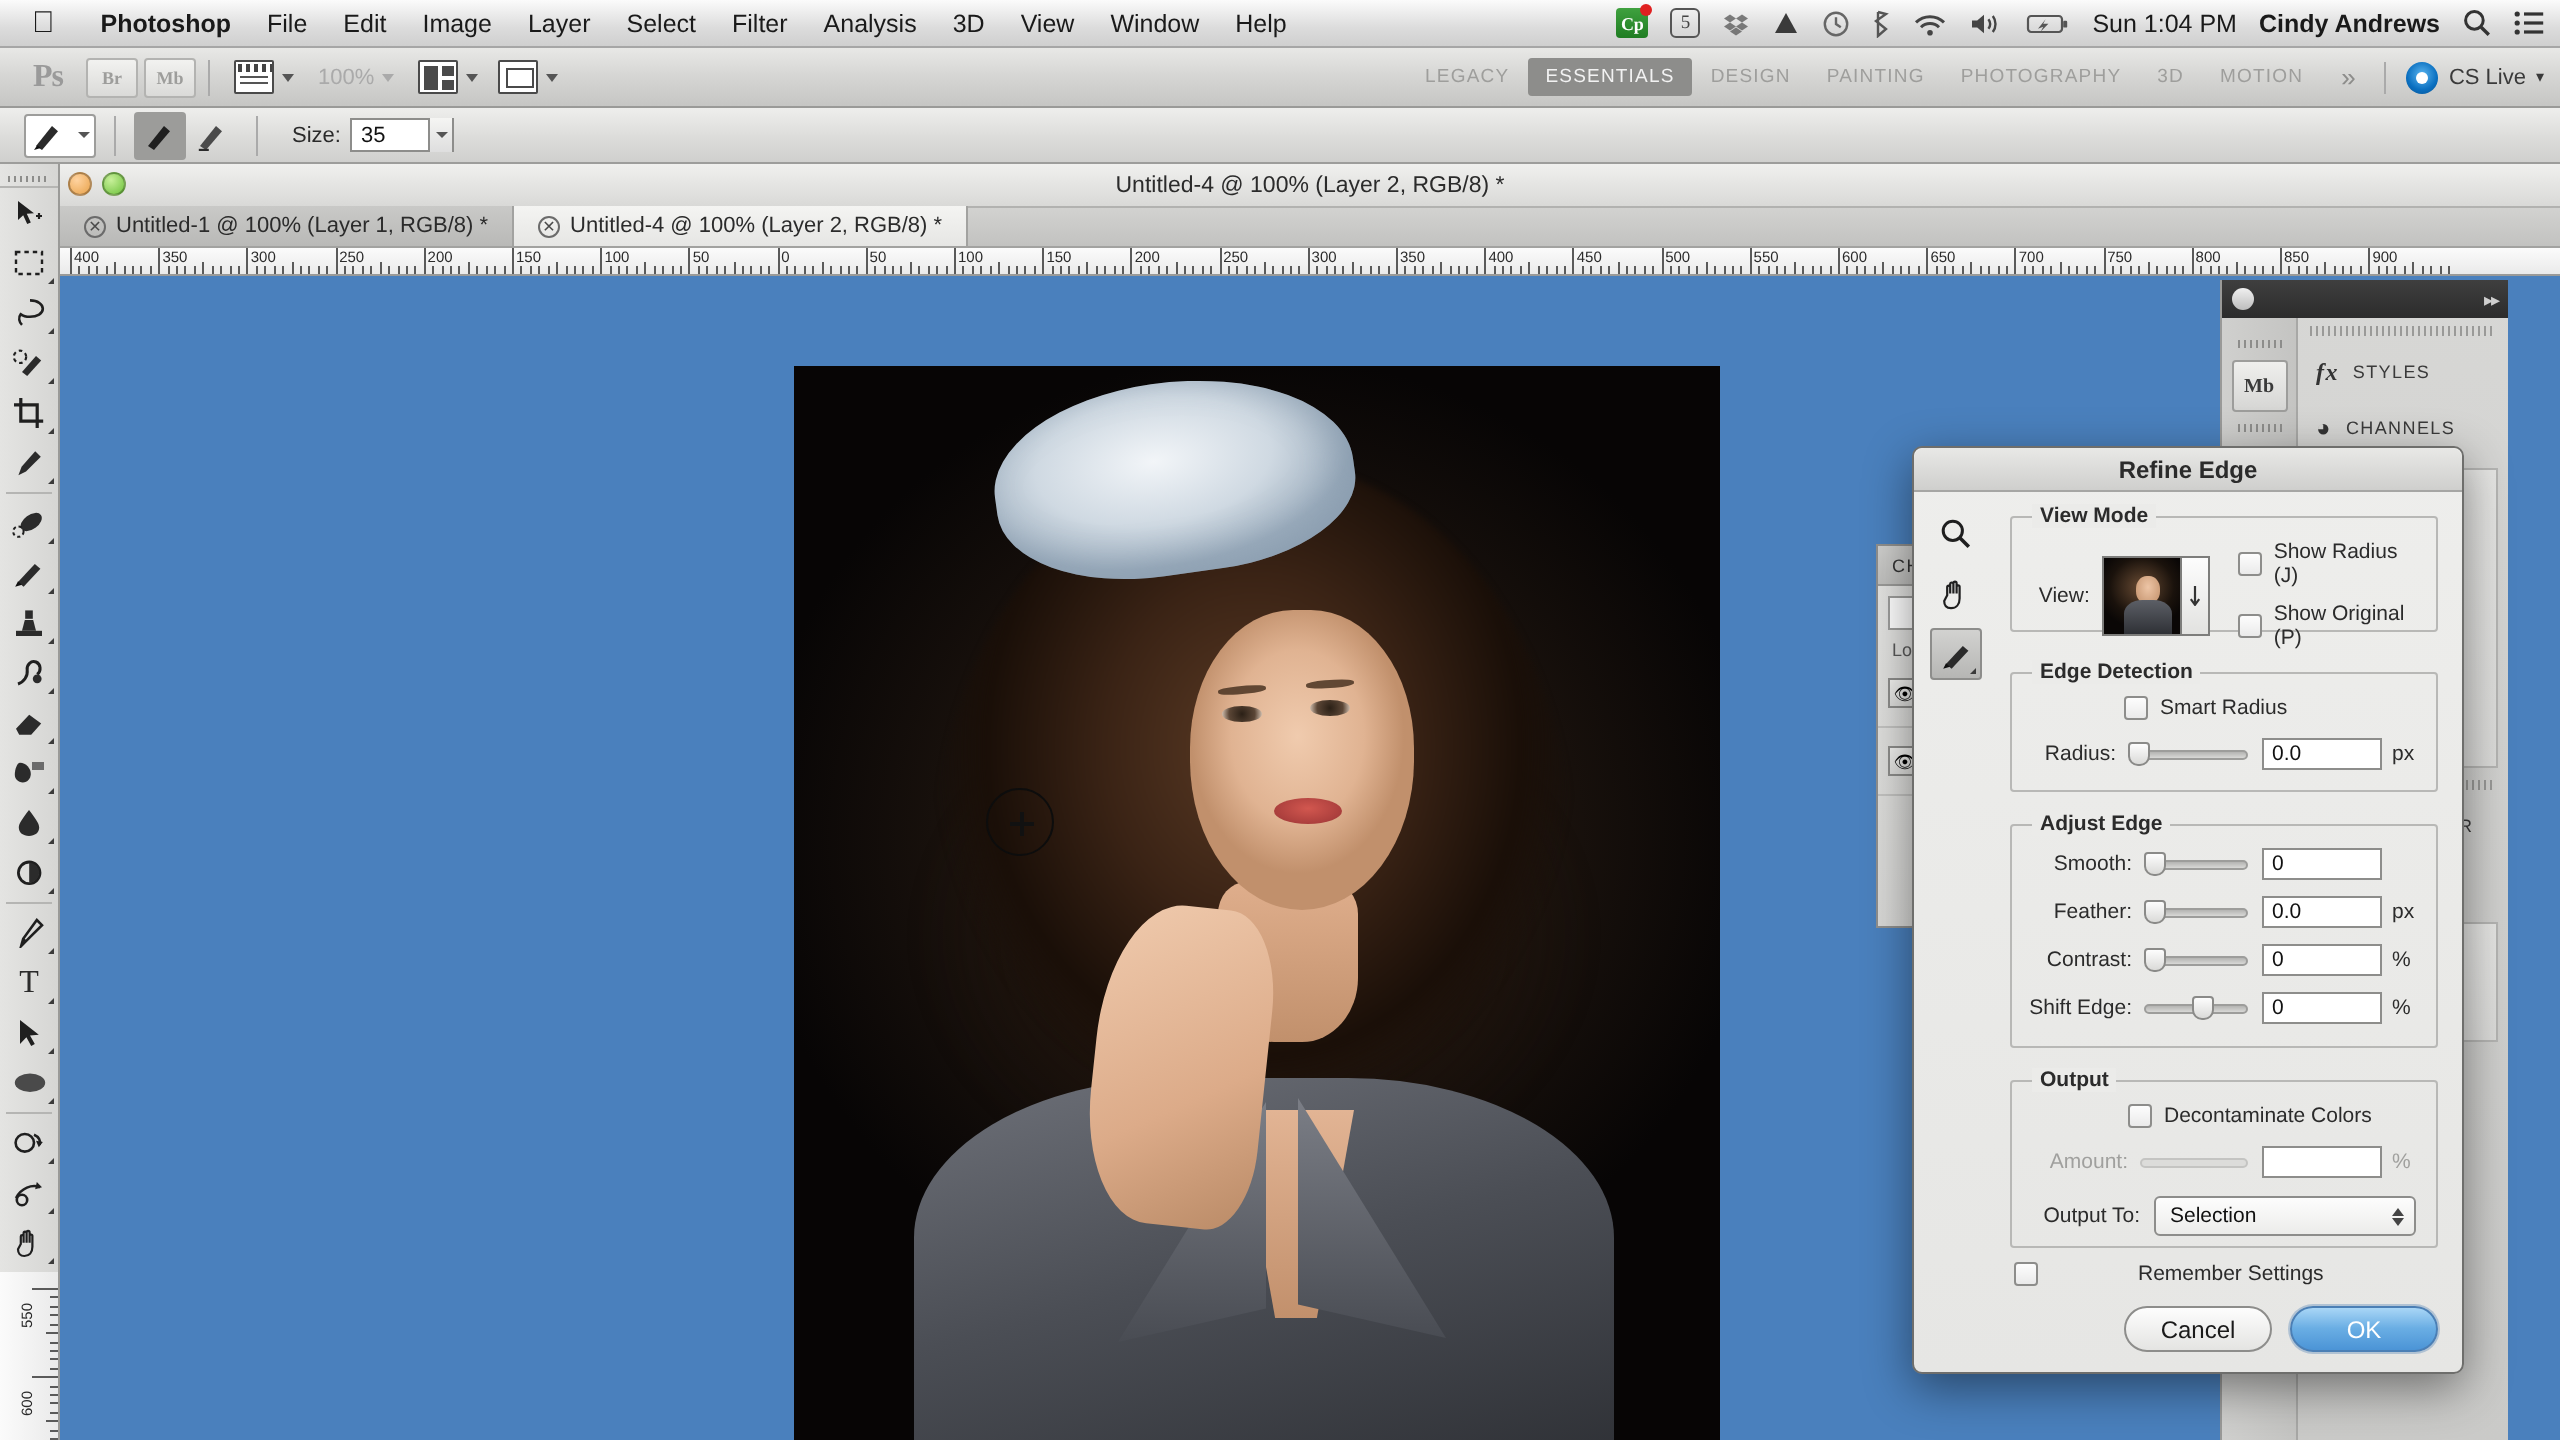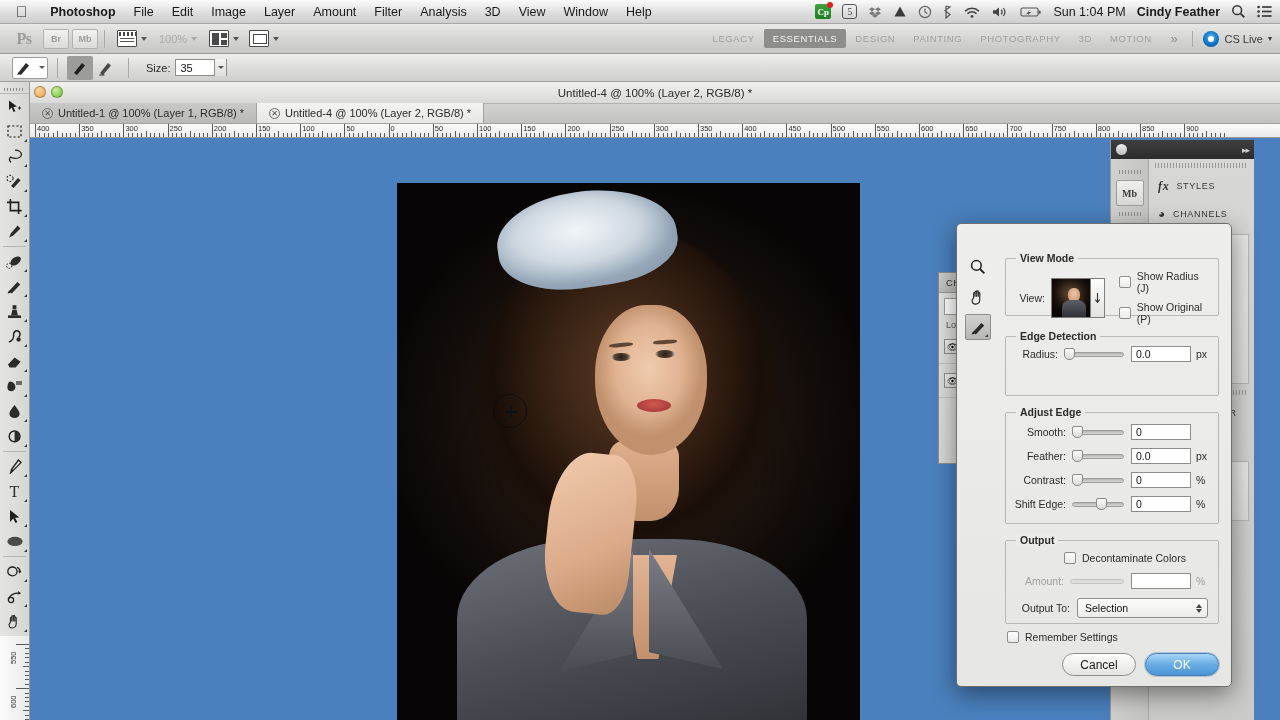--- a/index.html
+++ b/index.html
@@ -68,21 +68,21 @@
     font-family: "Liberation Serif", serif;
     display: flex; align-items: center; justify-content: center;
     letter-spacing: -0.5px;
   }
   .ab-btn {
     width: 26px; height: 20px; margin-left: 3px;
     border: 1px solid #b3b3b1; border-radius: 2px;
     background: linear-gradient(#f2f2f0,#dadad8);
     color: #9d9d9b; font-size: 9px; font-weight: bold;
     display: flex; align-items: center; justify-content: center;
-    font-family: Liberation Sans, sans-serif;
+    font-family: Liberation Serif, serif;
   }
   .ab-sep { width: 1px; height: 18px; background: #aaa; margin: 0 6px; }
   .ab-icon-grp { display: flex; align-items: center; margin-left: 6px; }
   .ab-sq {
     width: 20px; height: 17px; border: 1.3px solid #4a4a4a; border-radius: 1px;
     background: #fff; position: relative; overflow: hidden;
   }
   .ab-sq i { position: absolute; background: #555; display: block; }
   .caretd { width: 0; height: 0; border-left: 3.5px solid transparent; border-right: 3.5px solid transparent; border-top: 4px solid #555; margin-left: 4px; }
   .ab-zoom { margin-left: 12px; color: #aaa; font-size: 11px; display: flex; align-items: center; justify-content: center; }
@@ -457,21 +457,21 @@
     background: linear-gradient(#fdfdfd,#ececea);
     display: flex; align-items: center; justify-content: space-between;
     padding: 0 5px 0 7px; font-size: 10.5px; color: #111;
   }
   .updown { display: flex; flex-direction: column; gap: 1px; align-items: center; }
   .updown i { width:0;height:0; display:block;
     border-left: 3.5px solid transparent; border-right: 3.5px solid transparent; }
   .updown i.u { border-bottom: 4px solid #444; }
   .updown i.d { border-top: 4px solid #444; }
   #refine-footer { position: absolute; left: 0; right: 0; bottom: 10px; }
-  #remember { display: flex; align-items: center; padding-left: 50px; }
+  #remember { display: flex; align-items: center; padding-left: 50px; gap: 44px; }
   #dlg-buttons { display: flex; justify-content: flex-end; gap: 9px; padding: 10px 12px 0 0; }
   .dbtn {
     min-width: 74px; height: 23px; border-radius: 12px;
     border: 1px solid #8d8d8b;
     background: linear-gradient(#fdfdfd,#e4e4e2);
     font-size: 12px; color: #1a1a1a;
     display: flex; align-items: center; justify-content: center;
   }
   .dbtn.primary {
     border-color: #4b7fb5;
@@ -499,21 +499,21 @@
   </div>
 </div>
 
 <div id="menubar">
   <div id="apple"></div>
   <div class="mb-item bold">Photoshop</div>
   <div class="mb-item">File</div>
   <div class="mb-item">Edit</div>
   <div class="mb-item">Image</div>
   <div class="mb-item">Layer</div>
-  <div class="mb-item">Amount</div>
+  <div class="mb-item">Select</div>
   <div class="mb-item">Filter</div>
   <div class="mb-item">Analysis</div>
   <div class="mb-item">3D</div>
   <div class="mb-item">View</div>
   <div class="mb-item">Window</div>
   <div class="mb-item">Help</div>
 
   <div id="mb-right">
     <div class="cp-badge">Cp</div>
     <div class="five-badge">5</div>
@@ -556,21 +556,21 @@
         </svg>
     </div>
     <div>
       <svg width="22" height="12" viewBox="0 0 22 12">
           <rect x="1" y="2" width="17" height="8" rx="1.6" fill="none" stroke="#555" stroke-width="1.1"></rect>
         <rect x="18.6" y="4.4" width="2" height="3.4" rx=".6" fill="#555"></rect>
         <path d="M6 8.4 9.8 3.6 8.6 5.9h2.6L7.4 9.8l1.2-2.4z" fill="#555"></path>
         </svg>
     </div>
     <div class="mb-clock">Sun 1:04 PM</div>
-    <div class="mb-user">Cindy Feather</div>
+    <div class="mb-user">Cindy Andrews</div>
     <div>
       <svg width="15" height="15" viewBox="0 0 15 15">
           <circle cx="6.2" cy="6.2" r="4.4" fill="none" stroke="#333" stroke-width="1.5"></circle>
           <path d="M9.6 9.6 13.4 13.4" stroke="#333" stroke-width="1.7"></path>
         </svg>
     </div>
     <div>
       <svg width="15" height="13" viewBox="0 0 15 13">
           <g fill="#333">
         <circle cx="1.6" cy="2" r="1.3"></circle>
@@ -1235,20 +1235,21 @@
       <span class="eye">👁</span>
       <span class="lthumb"></span>
     </div>
     <div class="lp-row">
       <span class="eye">👁</span>
       <span class="lthumb"></span>
     </div>
   </div>
 
   <div id="refine">
+    <div id="refine-title">Refine Edge</div>
 
     <div id="refine-tools">
       <div class="rtool">
         <svg width="16" height="16" viewBox="0 0 16 16">
             <circle cx="6.4" cy="6.4" r="4.8" fill="none" stroke="#1f1f1f" stroke-width="1.5"></circle>
             <path d="M10 10 14.4 14.4" stroke="#1f1f1f" stroke-width="1.8"></path>
           </svg>
       </div>
       <div class="rtool">
         <svg width="16" height="16" viewBox="0 0 16 16">
@@ -1285,20 +1286,24 @@
           <span class="row">
             <span class="cbx"></span>
             <span class="cbtext">Show Original (P)</span>
           </span>
         </span>
       </div>
     </div>
 
     <div class="group" style="top:112px;height:60px">
       <div class="legend">Edge Detection</div>
+      <div class="row" style="padding:11px 0 0 56px">
+        <span class="cbx"></span>
+        <span class="cbtext">Smart Radius</span>
+      </div>
       <div class="row" style="padding:9px 8px 0 8px">
         <span class="rlab" style="width:44px">Radius:</span>
         <span class="slider" style="margin-left:6px">
           <span class="track"></span>
           <span class="knob" style="left:0%"></span>
         </span>
         <span class="numfield">0.0</span>
         <span class="unit">px</span>
       </div>
     </div>

